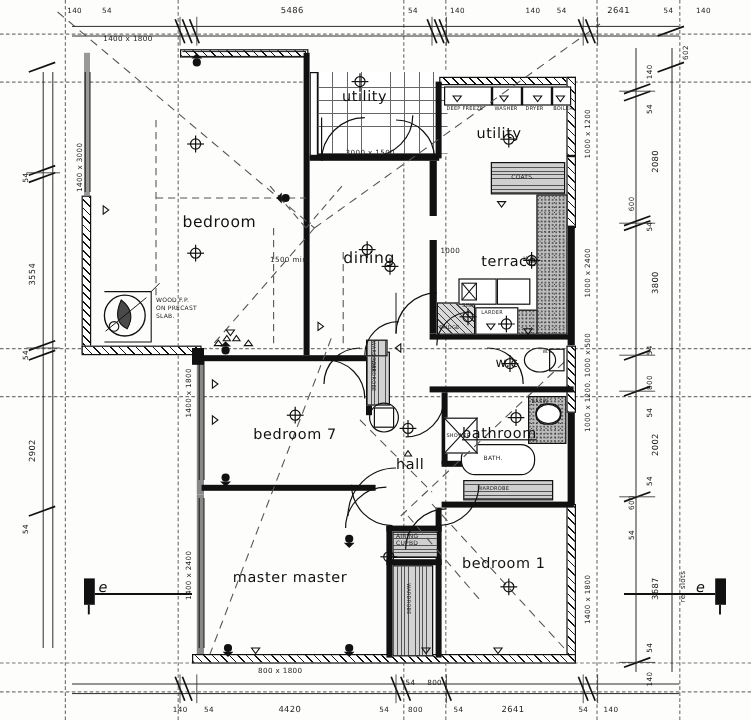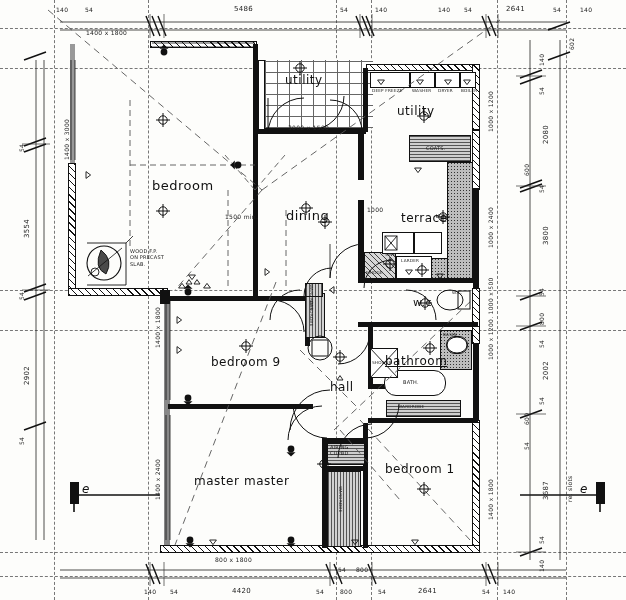--- a/index.html
+++ b/index.html
@@ -475,21 +475,21 @@
   </svg>
 
   <div class="room-label rl-lg" style="left:152px;top:178px;">bedroom</div>
   <div class="room-label rl-md" style="left:285px;top:73px;">utility</div>
   <div class="room-label rl-lg" style="left:286px;top:208px;">dining</div>
   <div class="room-label rl-md" style="left:397px;top:104px;">utility</div>
   <div class="room-label rl-md" style="left:401px;top:211px;">terrace</div>
   <div class="room-label rl-sm" style="left:413px;top:296px;text-align:right;">w.c</div>
   <div class="room-label rl-md" style="left:385px;top:354px;text-decoration:underline;">bathroom</div>
   <div class="room-label rl-md" style="left:330px;top:380px;">hall</div>
-  <div class="room-label rl-md" style="left:211px;top:355px;">bedroom 9</div>
+  <div class="room-label rl-md" style="left:211px;top:355px;">bedroom 7</div>
   <div class="room-label rl-md" style="left:385px;top:462px;">bedroom 1</div>
   <div class="room-label rl-md" style="left:194px;top:474px;">master</div>
   <div class="room-label rl-md" style="left:244px;top:474px;">master</div>
 
   <div class="tiny" style="left:372px;top:88px;">DEEP FREEZE</div>
   <div class="tiny" style="left:412px;top:88px;">WASHER</div>
   <div class="tiny" style="left:438px;top:88px;">DRYER</div>
   <div class="tiny" style="left:461px;top:88px;">BOILER</div>
   <div class="tiny tiny5" style="left:426px;top:145px;">COATS.</div>
   <div class="tiny" style="left:385px;top:252px;">SINK</div>

